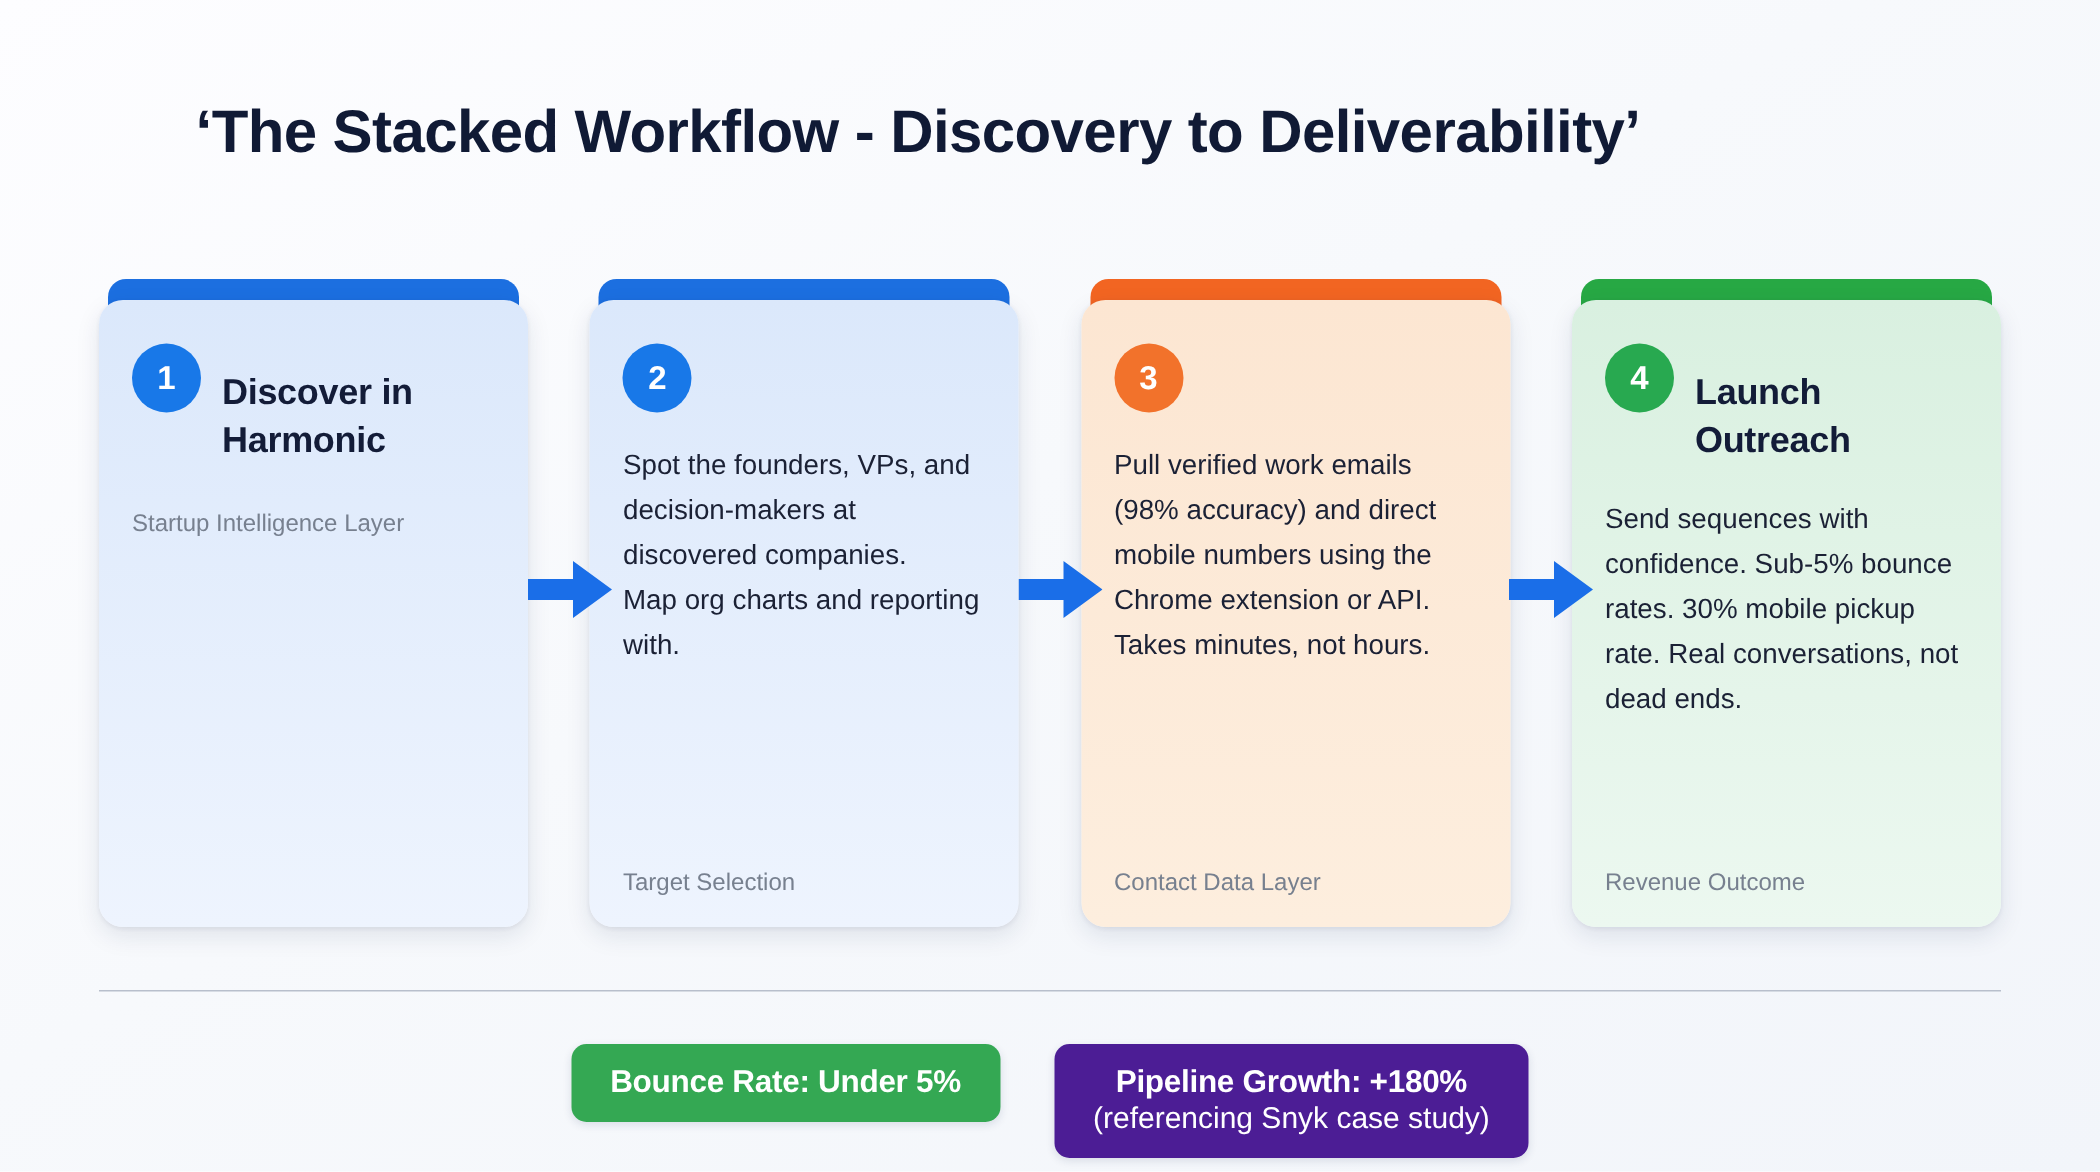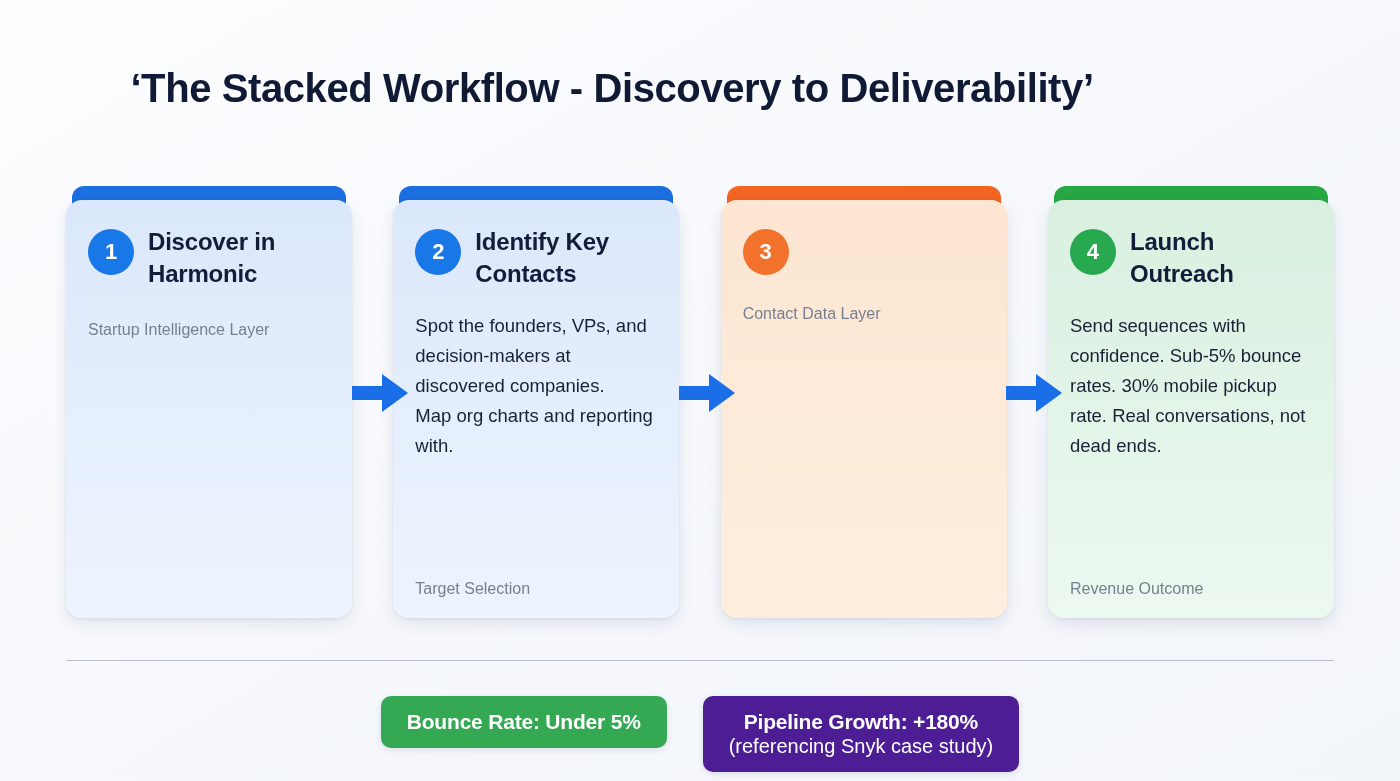--- a/index.html
+++ b/index.html
@@ -93,20 +93,21 @@
     justify-content: center;
     margin-top: 3px;
   }
 
   .card-title {
     font-size: 24px;
     font-weight: bold;
     line-height: 1.35;
     color: #131c38;
     letter-spacing: -0.2px;
+    margin-top: 20px;
   }
 
   .card-body {
     font-size: 18.5px;
     line-height: 1.62;
     color: #1b2135;
     white-space: pre-line;
     flex: 1 1 auto;
   }
 
@@ -189,34 +190,34 @@
       </div>
       <div class="card-footer">Startup Intelligence Layer</div>
     </div>
   </div>
 
   <div class="card-wrap">
     <div class="card-accent" style="background: rgb(28, 111, 224);"></div>
     <div class="card" style="background: linear-gradient(rgb(219, 232, 251) 0%, rgb(238, 244, 254) 100%);">
       <div class="card-head">
         <div class="card-num" style="background: rgb(24, 120, 232);">2</div>
-        <div class="card-title">Identify Key Contacts</div>
       </div>
       <div class="card-body">Spot the founders, VPs, and decision-makers at discovered companies.
 Map org charts and reporting with.</div>
       <div class="card-footer">Target Selection</div>
     </div>
   </div>
 
   <div class="card-wrap">
     <div class="card-accent" style="background: rgb(242, 101, 34);"></div>
     <div class="card" style="background: linear-gradient(rgb(252, 230, 210) 0%, rgb(253, 238, 222) 100%);">
       <div class="card-head">
         <div class="card-num" style="background: rgb(242, 114, 43);">3</div>
       </div>
+      <div class="card-body">Pull verified work emails (98% accuracy) and direct mobile numbers using the Chrome extension or API. Takes minutes, not hours.</div>
       <div class="card-footer">Contact Data Layer</div>
     </div>
   </div>
 
   <div class="card-wrap">
     <div class="card-accent" style="background: rgb(39, 168, 68);"></div>
     <div class="card" style="background: linear-gradient(rgb(217, 240, 224) 0%, rgb(236, 248, 240) 100%);">
       <div class="card-head">
         <div class="card-num" style="background: rgb(40, 169, 80);">4</div>
         <div class="card-title">Launch Outreach</div>

